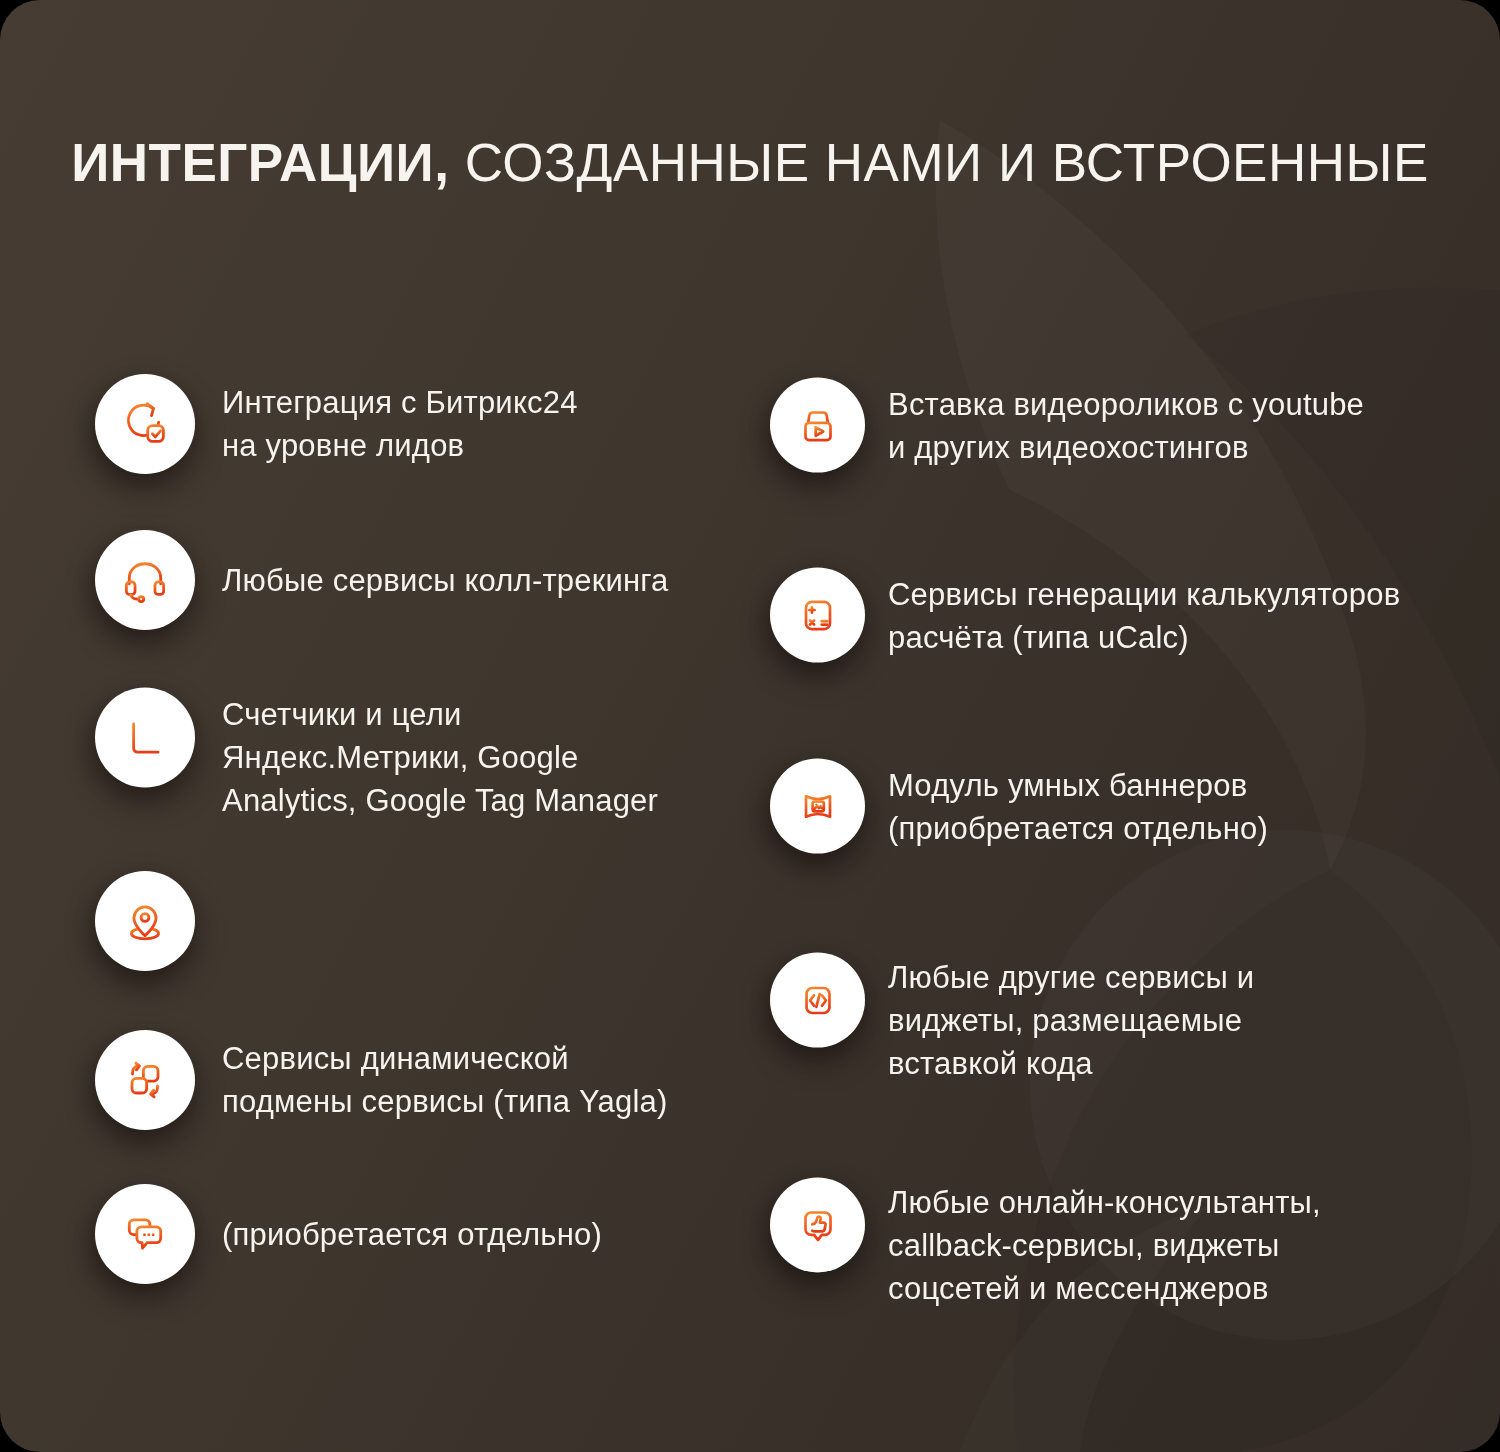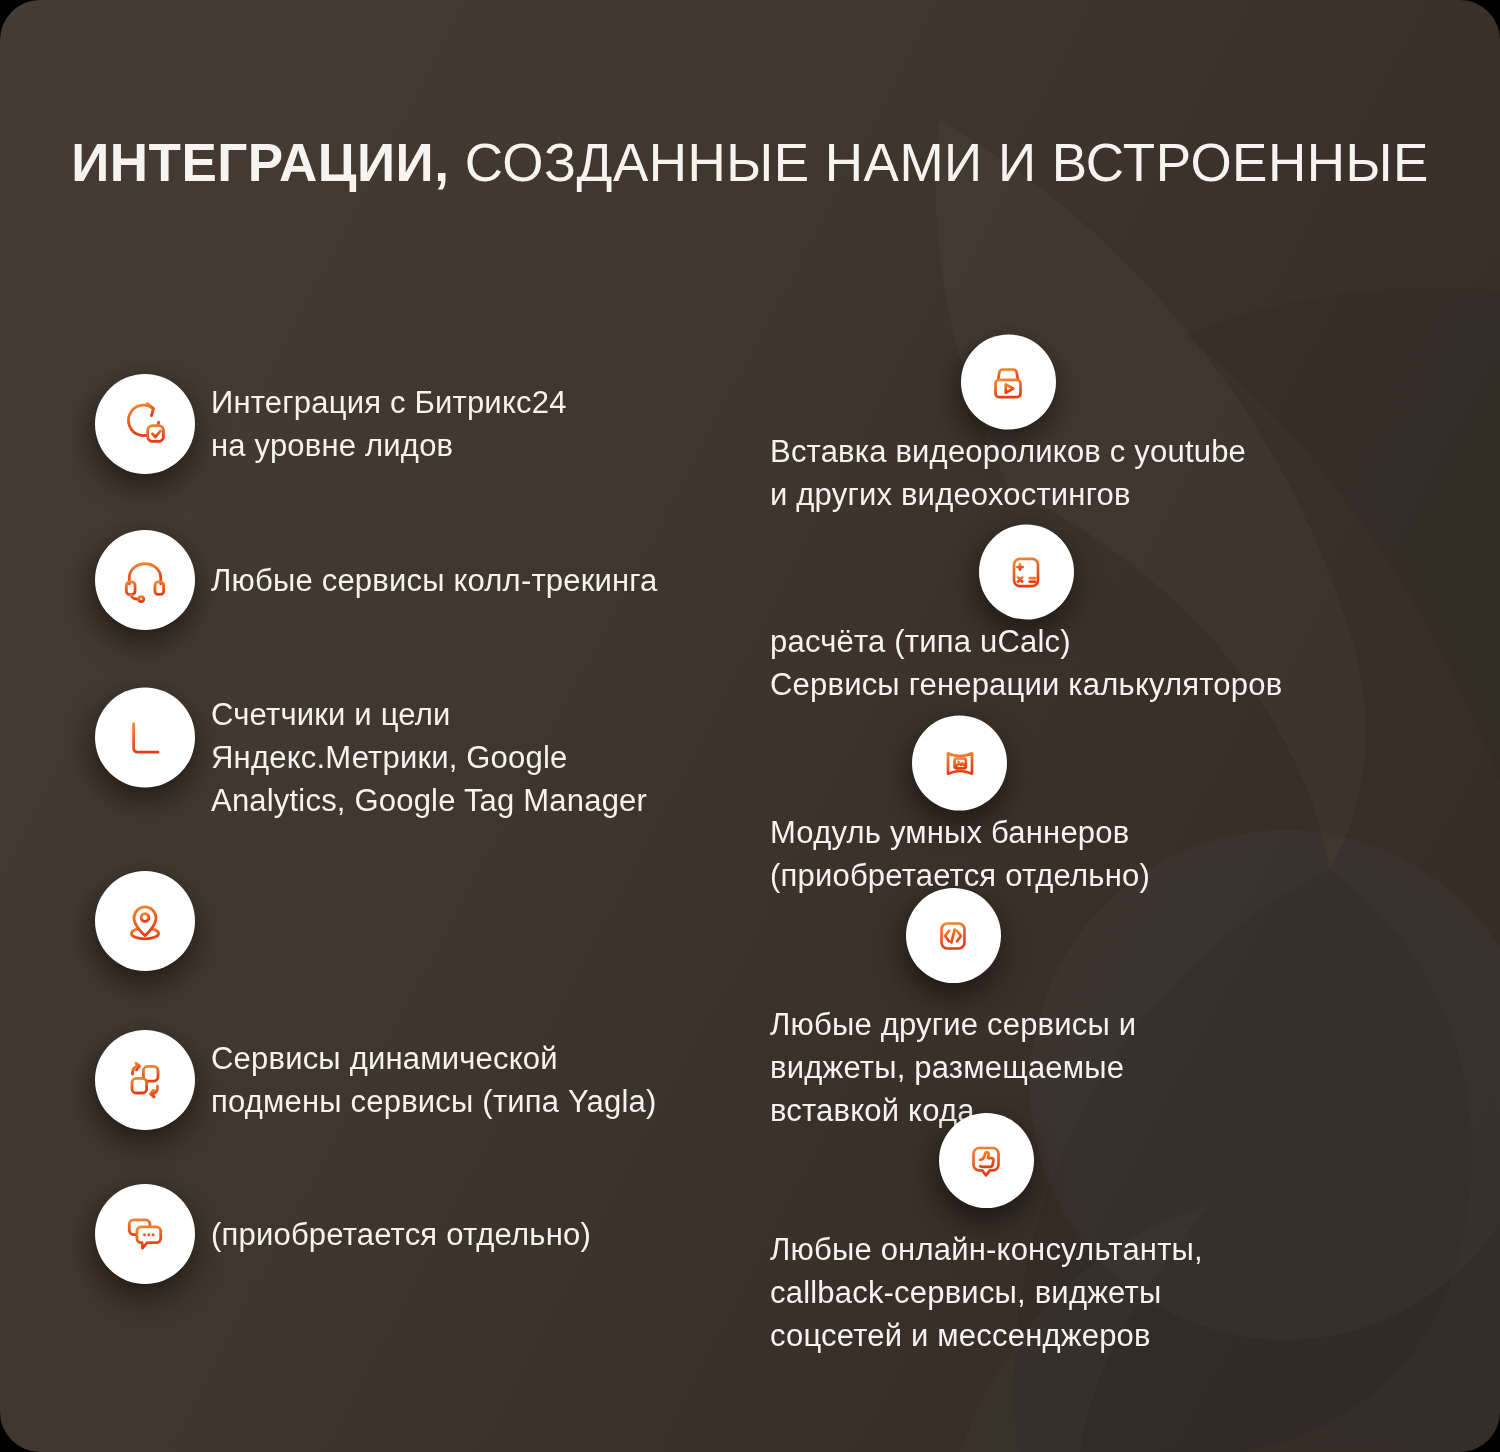--- a/index.html
+++ b/index.html
@@ -4,22 +4,22 @@
 <style>
   html,body{margin:0;padding:0;background:#000;}
   body{width:1500px;height:1452px;position:relative;font-family:"Liberation Sans",sans-serif;}
   .card{position:absolute;inset:0;border-radius:40px;overflow:hidden;
         background:linear-gradient(118deg,#463c33 0%,#3f362e 40%,#362e27 78%,#342c26 100%);padding-left:28px;}
   .wm{position:absolute;inset:0;pointer-events:none;}
   .title{position:absolute;top:130px;left:0;right:0;text-align:center;color:#f7f4f0;
          font-size:53px;line-height:65px;font-weight:400;letter-spacing:.5px;}
   .title b{font-weight:700;}
   .item{position:absolute;display:flex;align-items:center;transform:translateY(-50%);}
-  .col-left .item{left:95px;gap:16px;}
-  .col-right .item{left:770px;flex-direction:column;}
+  .col-left .item{left:95px;gap:27px;}
+  .col-right .item{left:770px;gap:23px;}
   .badge{width:100px;height:100px;border-radius:50%;background:#fff;flex:0 0 auto;
          display:flex;align-items:center;justify-content:center;
          box-shadow:0 14px 30px rgba(16,10,6,.42), -4px 8px 18px rgba(16,10,6,.25);}
   .col-right .badge{width:95px;height:95px;}
   .ic{width:52px;height:52px;}
   .col-right .ic{width:50px;height:50px;}
   .txt{color:#f6f3ef;font-size:31px;line-height:43px;letter-spacing:.2px;}
   .threeline .badge{transform:translateY(-20px);}
   
   .pos-l1{top:424px}.pos-l2{top:580px}.pos-l3{top:757px}.pos-l4{top:921px}
@@ -168,22 +168,22 @@
           <rect x="12.5" y="11" width="23" height="26" rx="5.5"></rect>
           <path d="M24 11 V37"></path>
           <path d="M12.5 24 H35.5"></path>
           <path d="M18.2 16.2 v5 M15.7 18.7 h5"></path>
           <path d="M27.5 18.7 h5.3"></path>
           <path d="M16.3 28.7 l4 4 M20.3 28.7 l-4 4"></path>
           <path d="M27.5 29.3 h5.3 M27.5 32.7 h5.3"></path>
         </svg>
       </div>
       <div class="txt">
+        <div>Сервисы генерации калькуляторов</div>
         <div>расчёта (типа uCalc)</div>
-        <div>Сервисы генерации калькуляторов</div>
       </div>
     </div>
 
     <div class="item pos-r3">
       <div class="badge">
         <svg class="ic" viewBox="0 0 48 48" fill="none" stroke="url(#og)" stroke-width="2.6" stroke-linecap="round" stroke-linejoin="round">
           <path d="M12.5 14.2 C20 17.6 28 17.6 35.5 14.2 V33.8 C28 30.4 20 30.4 12.5 33.8 Z"></path>
           <rect x="18.8" y="19.2" width="10.8" height="9.4" rx="2"></rect>
           <path d="M20.5 26.3 l2.6 -2.8 1.9 1.9 1.5 -1.6 1.6 1.8"></path>
           <circle cx="22.3" cy="21.9" r="0.9" fill="url(#og)" stroke="none"></circle>

